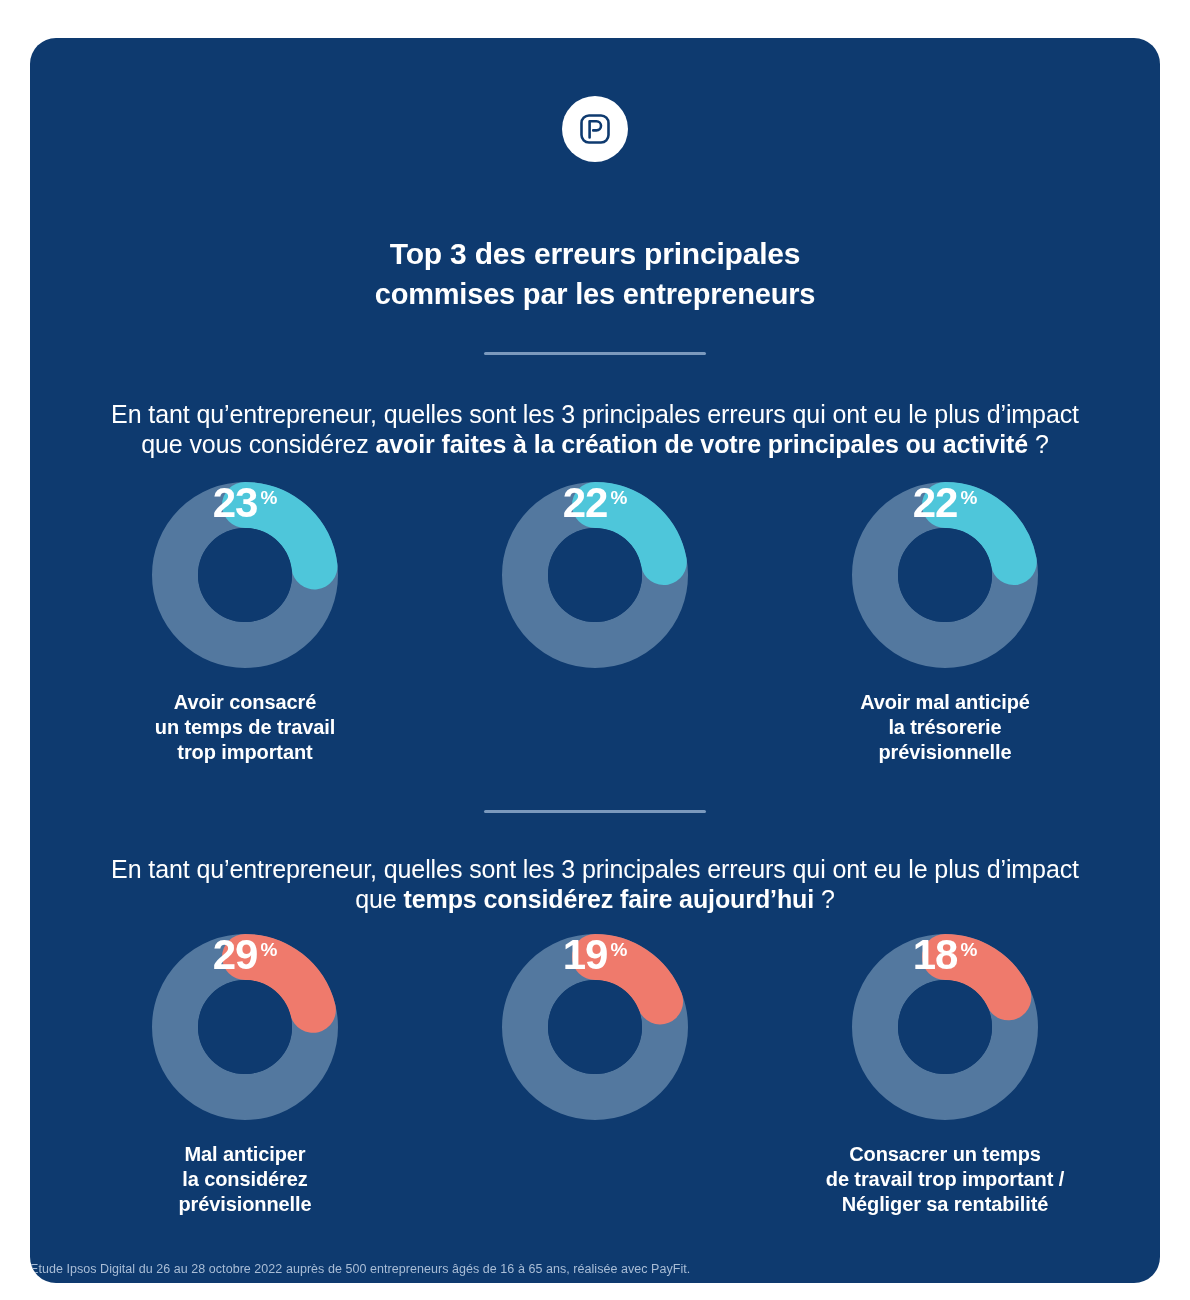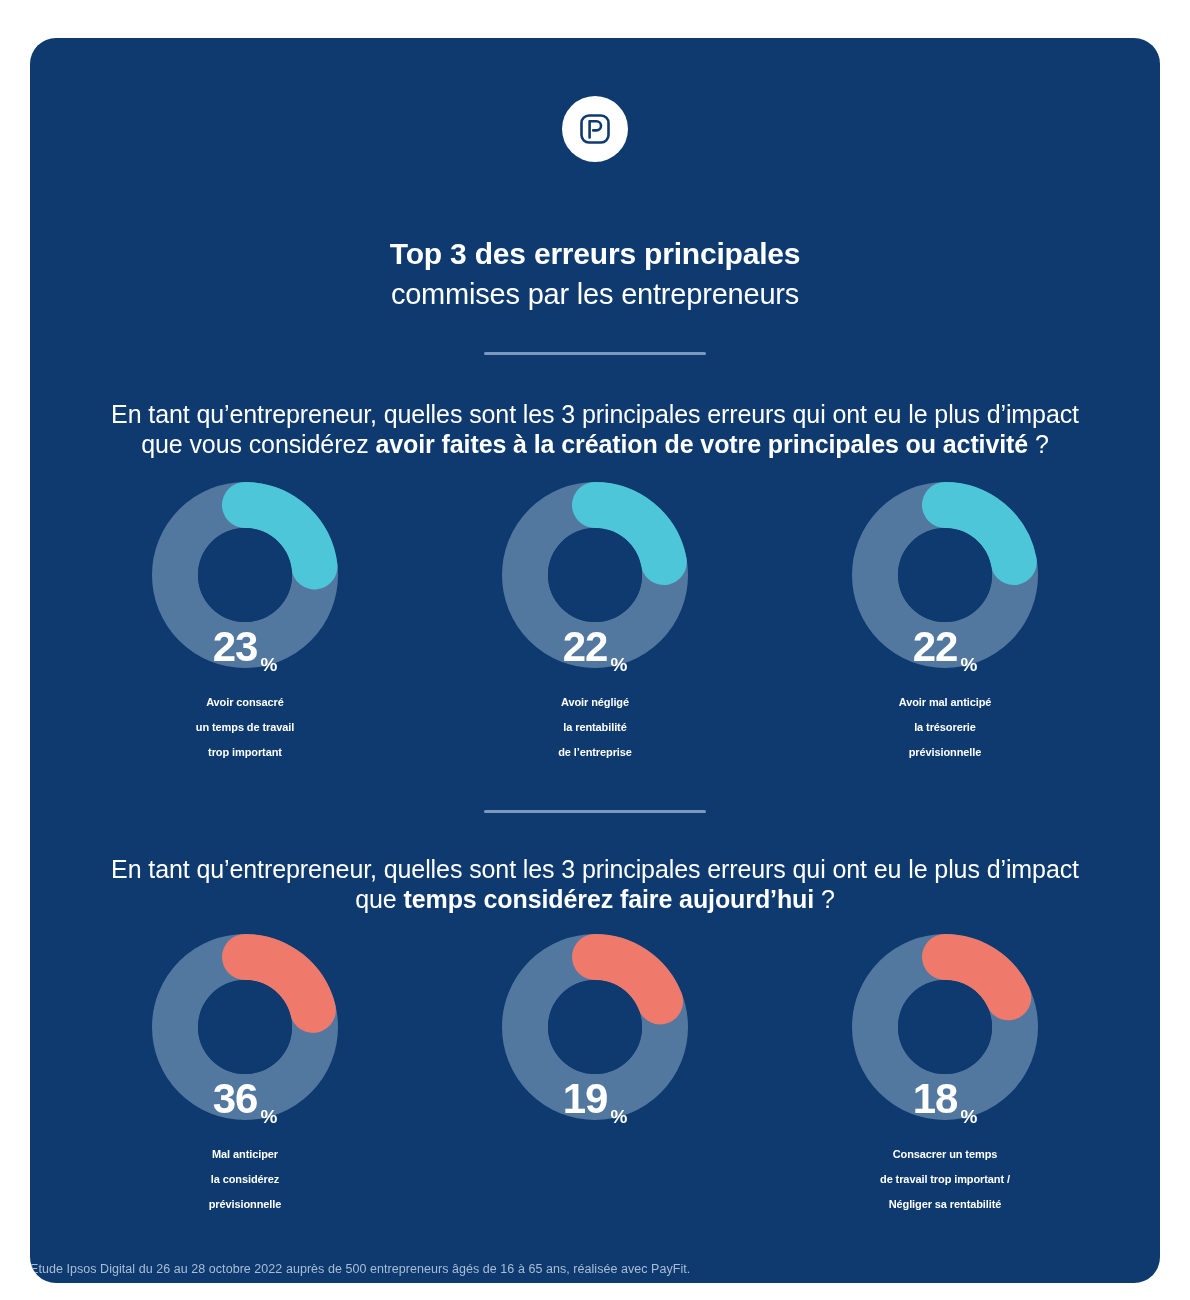--- a/index.html
+++ b/index.html
@@ -61,21 +61,21 @@
   .heading .line1 {
     display: block;
     font-size: 30px;
     font-weight: 700;
     letter-spacing: -0.2px;
     line-height: 40px;
   }
   .heading .line2 {
     display: block;
     font-size: 29px;
-    font-weight: 400;
+    font-weight: 700;
     line-height: 40px;
     letter-spacing: -0.2px;
   }
 
   
   .divider {
     position: absolute;
     left: 50%;
     transform: translateX(-50%);
     width: 222px;
@@ -124,21 +124,21 @@
     position: relative;
     width: 186px;
     height: 186px;
   }
   .donut svg { display: block; }
 
   .donut-value {
     position: absolute;
     inset: 0;
     display: flex;
-    align-items: flex-end;
+    align-items: flex-start;
     justify-content: center;
     pointer-events: none;
   }
   .donut-value .num {
     font-size: 42px;
     font-weight: 700;
     color: #ffffff;
     line-height: 1;
     letter-spacing: -1px;
   }
@@ -149,21 +149,21 @@
     line-height: 1;
     margin-left: 3px;
     position: relative;
     top: 6px;
   }
 
   .stat-label {
     margin-top: 22px;
     text-align: center;
     color: #ffffff;
-    font-size: 11px;
+    font-size: 20px;
     font-weight: 700;
     line-height: 25px;
     letter-spacing: -0.1px;
     white-space: pre-line;
   }
 
   
   .footer {
     position: absolute;
     left: 0; right: 0;
@@ -227,23 +227,20 @@
           <svg width="186" height="186" viewBox="0 0 186 186">
             <circle cx="93" cy="93" r="70" fill="none" stroke="#53789f" stroke-width="46"></circle>
             <circle cx="93" cy="93" r="70" fill="none" stroke="#4ec6da" stroke-width="46" stroke-linecap="round" stroke-dasharray="96.8 343.1" transform="rotate(-90 93 93)"></circle>
             <circle cx="93" cy="93" r="47" fill="#0e3a6f"></circle>
           </svg>
           <div class="donut-value">
             <span class="num">22</span>
             <span class="pct">%</span>
           </div>
         </div>
-        <div class="stat-label">Avoir négligé
-la rentabilité
-de l’entreprise</div>
       </div>
 
       <div class="stat">
         <div class="donut">
           <svg width="186" height="186" viewBox="0 0 186 186">
             <circle cx="93" cy="93" r="70" fill="none" stroke="#53789f" stroke-width="46"></circle>
             <circle cx="93" cy="93" r="70" fill="none" stroke="#4ec6da" stroke-width="46" stroke-linecap="round" stroke-dasharray="96.8 343.1" transform="rotate(-90 93 93)"></circle>
             <circle cx="93" cy="93" r="47" fill="#0e3a6f"></circle>
           </svg>
           <div class="donut-value">
@@ -268,21 +265,21 @@
     <div class="row r2">
 
       <div class="stat">
         <div class="donut">
           <svg width="186" height="186" viewBox="0 0 186 186">
             <circle cx="93" cy="93" r="70" fill="none" stroke="#53789f" stroke-width="46"></circle>
             <circle cx="93" cy="93" r="70" fill="none" stroke="#ef7a6c" stroke-width="46" stroke-linecap="round" stroke-dasharray="92.4 347.5" transform="rotate(-90 93 93)"></circle>
             <circle cx="93" cy="93" r="47" fill="#0e3a6f"></circle>
           </svg>
           <div class="donut-value">
-            <span class="num">36</span>
+            <span class="num">29</span>
             <span class="pct">%</span>
           </div>
         </div>
         <div class="stat-label">Mal anticiper
 la considérez
 prévisionnelle</div>
       </div>
 
       <div class="stat">
         <div class="donut">

